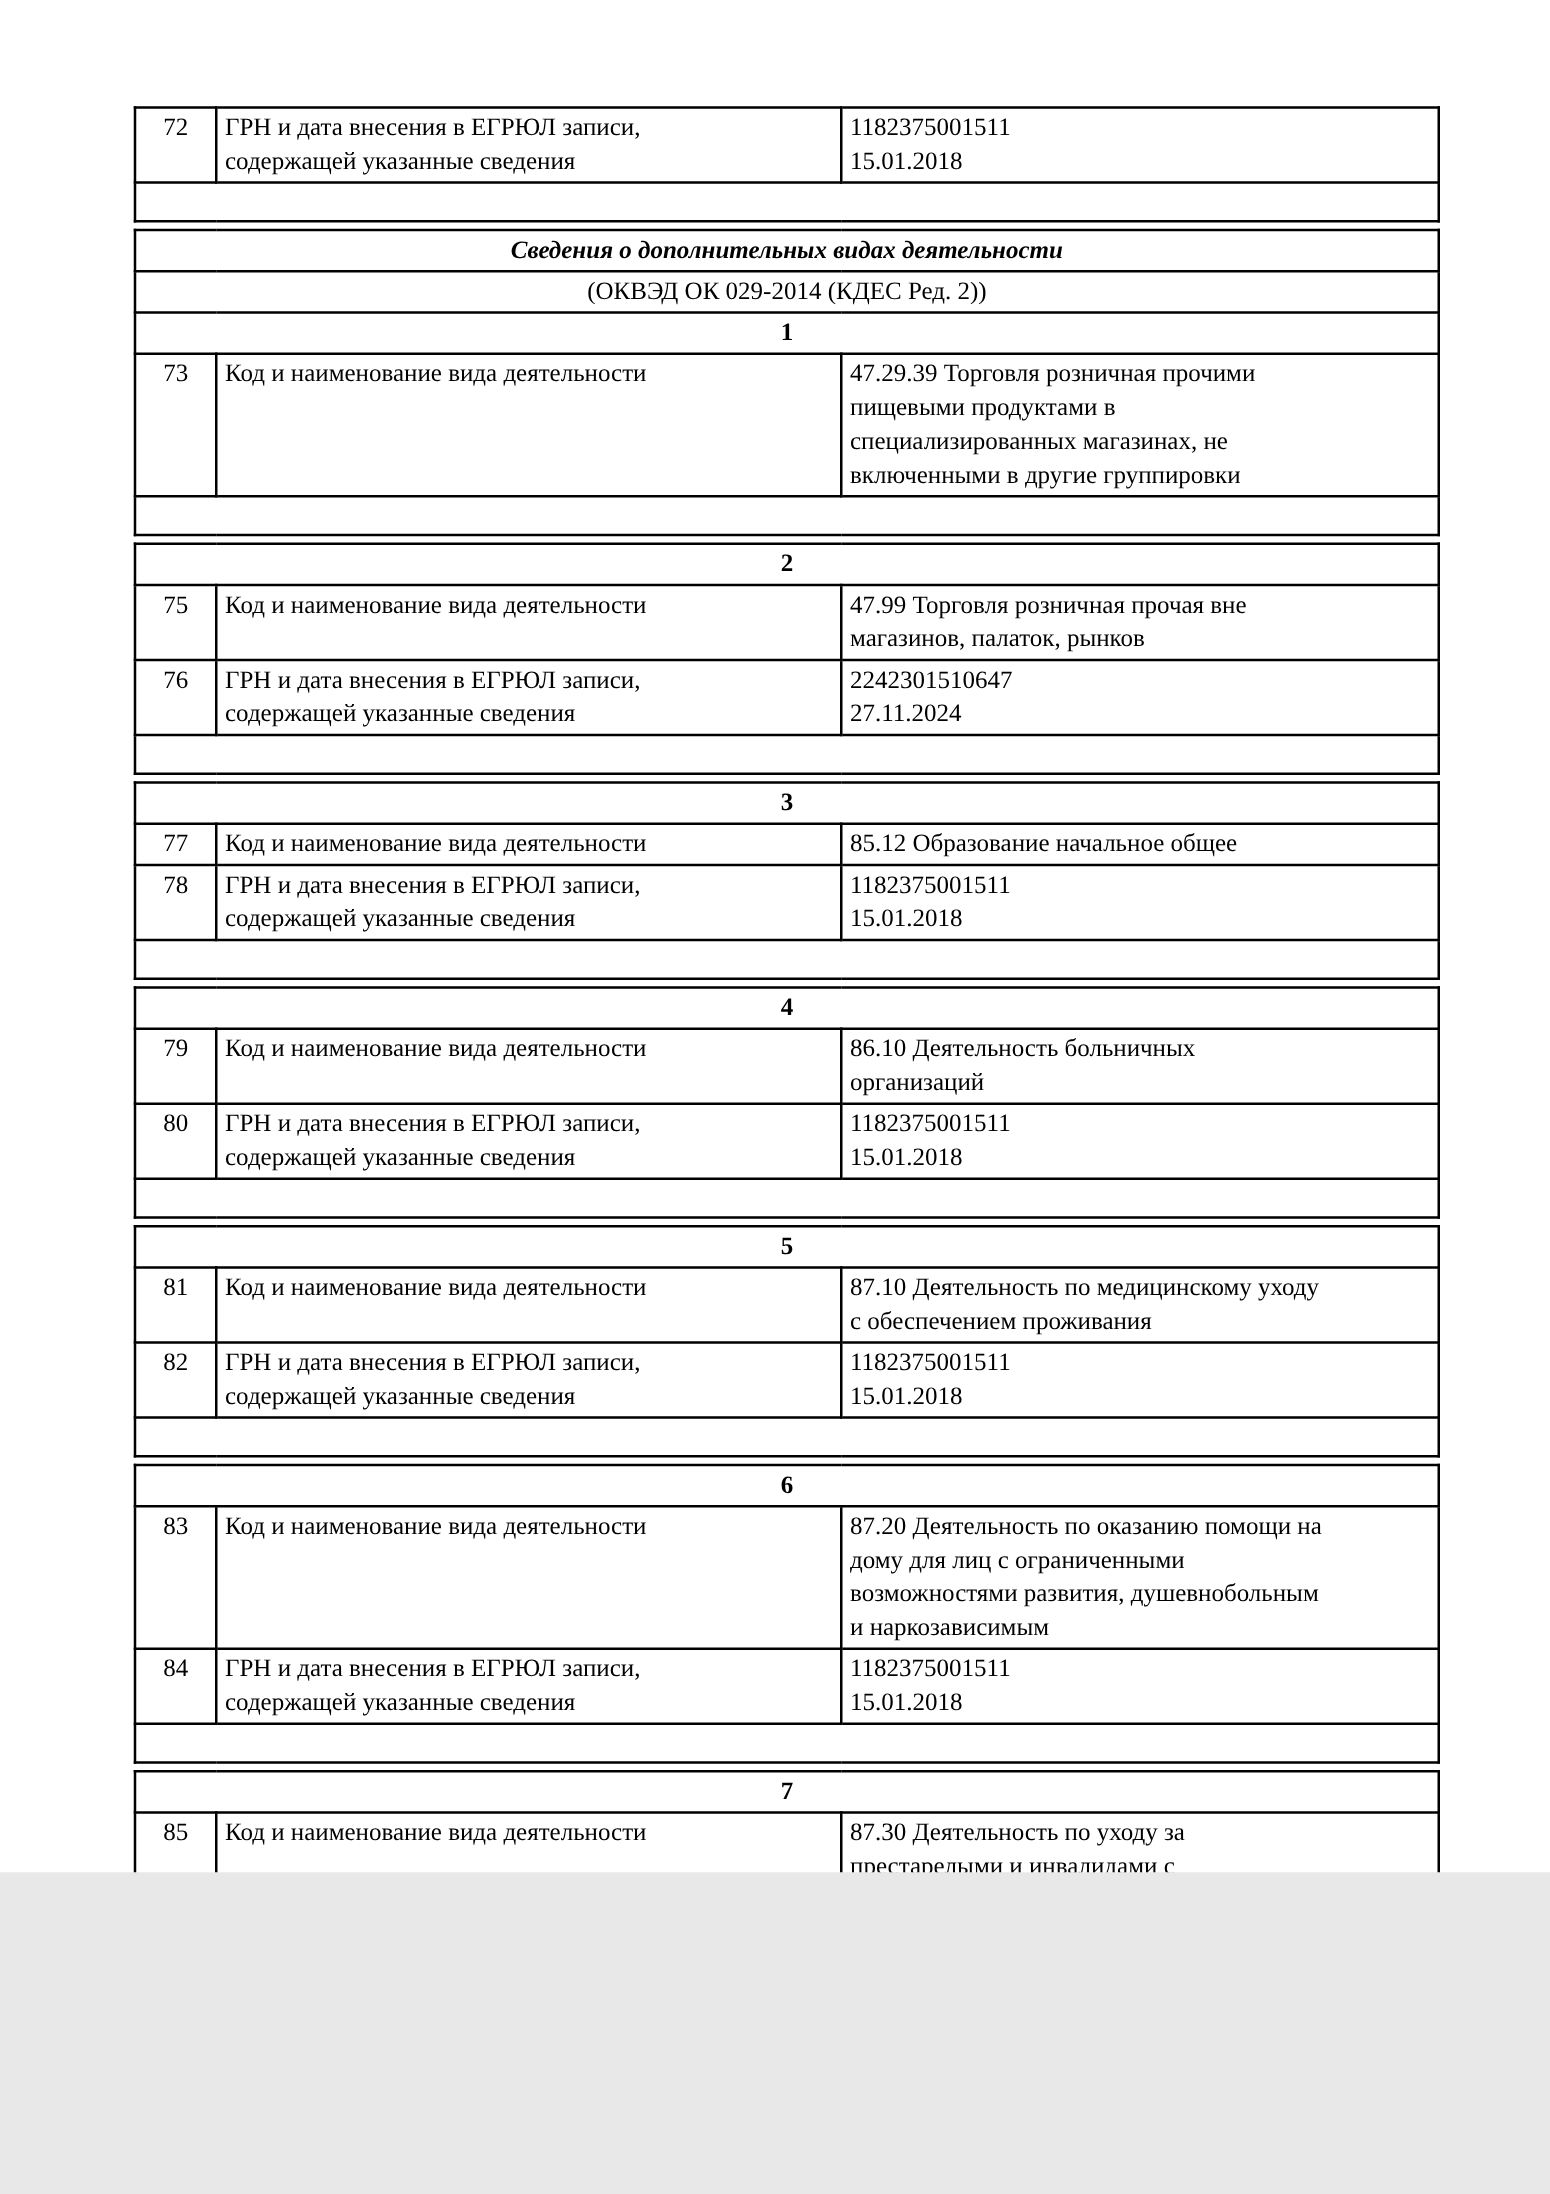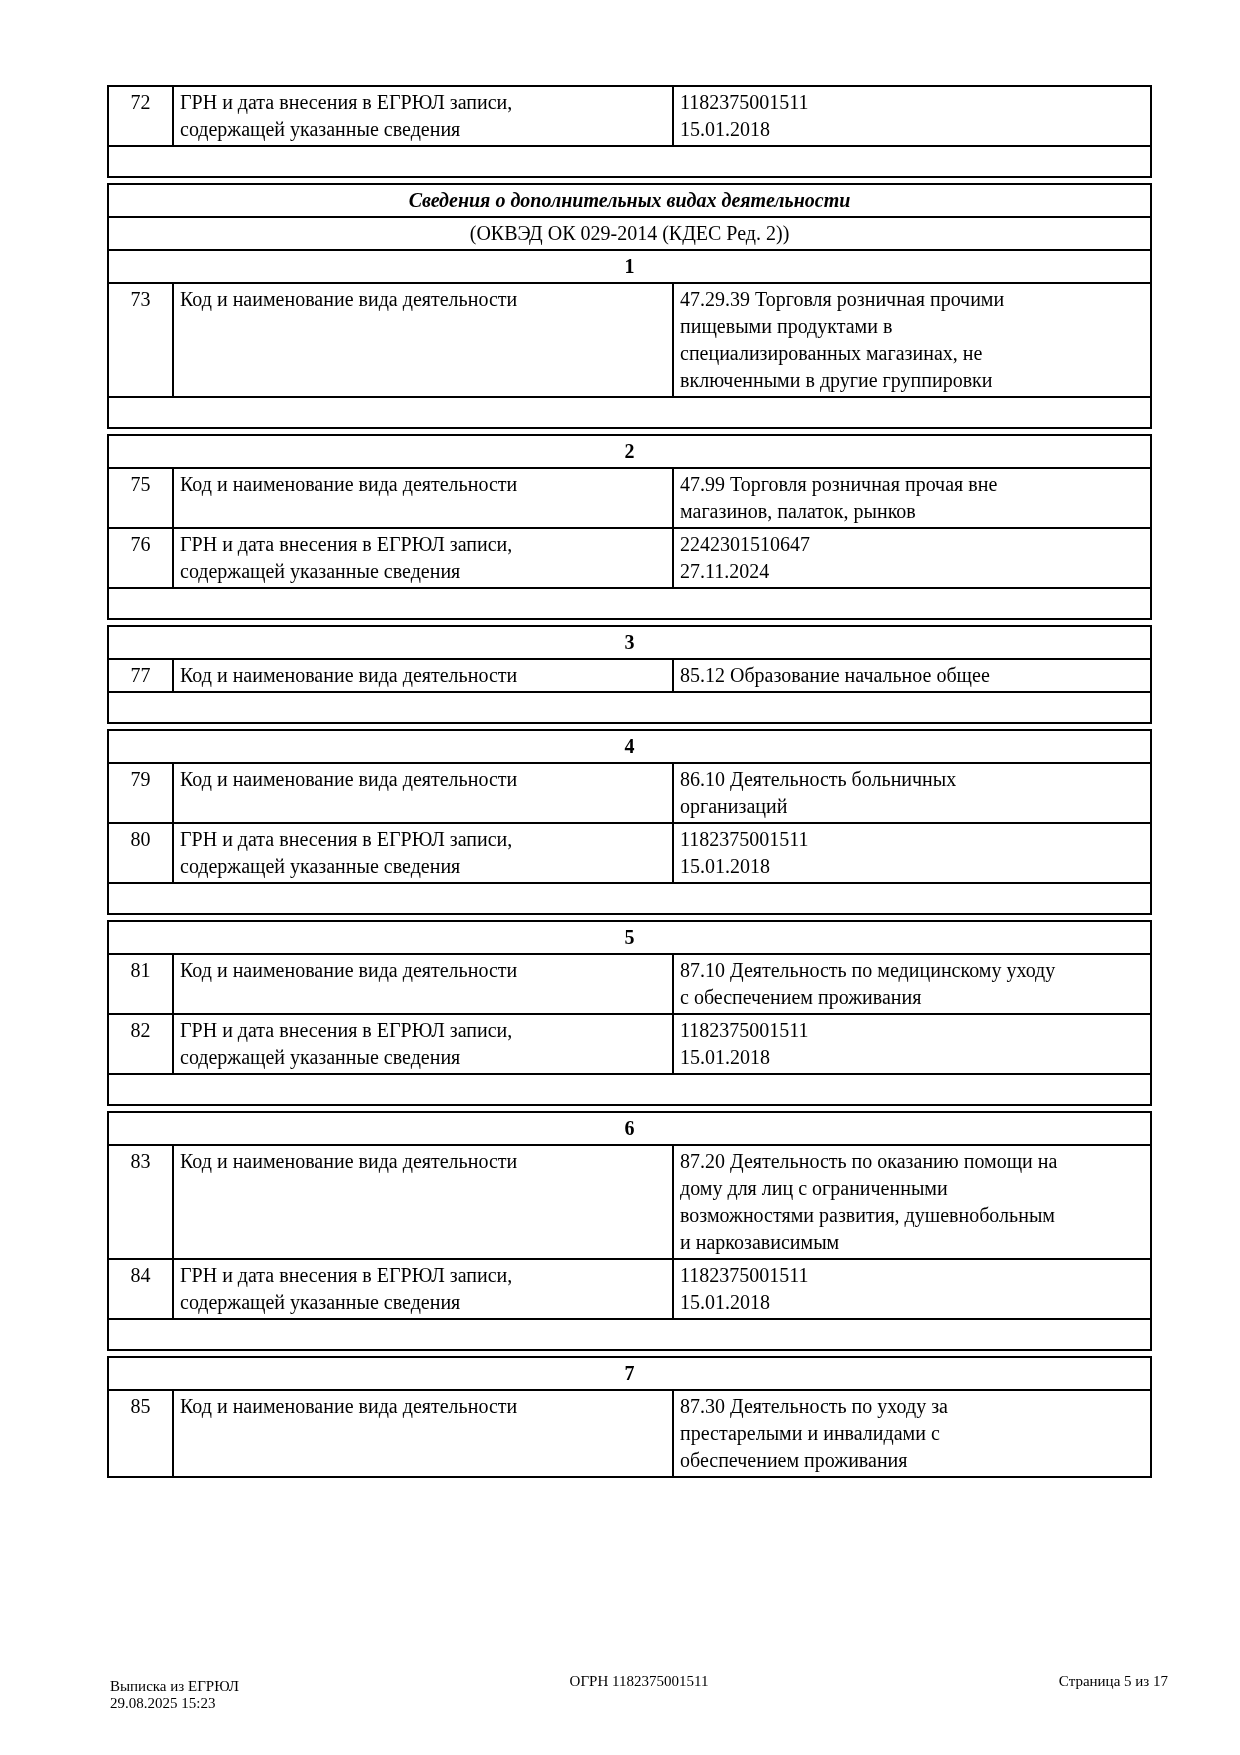--- a/index.html
+++ b/index.html
@@ -1,19 +1,19 @@
 <!DOCTYPE html>
 <html lang="ru"><head>
 <meta charset="utf-8">
 <style>
   html, body { margin: 0; padding: 0; background: #e8e8e8; }
   .page {
     position: relative;
     width: 1240px;
-    height: 1755px;
+    height: 1498px;
     background: #ffffff;
     color: #000000;
     font-family: "Liberation Serif", "DejaVu Serif", serif;
     margin: 0 auto;
     overflow: hidden;
   }
   .content {
     position: absolute;
     left: 107px;
     top: 85px;
@@ -172,20 +172,27 @@
           <col style="width:478px">
         </colgroup>
       <tbody>
         <tr>
           <td colspan="3" class="secnum-cell">3</td>
         </tr>
         <tr>
           <td class="cell-num">77</td>
           <td>Код и наименование вида деятельности</td>
           <td>85.12 Образование начальное общее</td>
+        </tr>
+        <tr>
+          <td class="cell-num">78</td>
+          <td>ГРН и дата внесения в ЕГРЮЛ записи,
+содержащей указанные сведения</td>
+          <td>1182375001511
+15.01.2018</td>
         </tr>
         <tr class="spacer-row">
           <td colspan="3"></td>
         </tr>
       </tbody>
     </table>
 
     <table class="tbl">
       <colgroup>
           <col style="width:65px">

